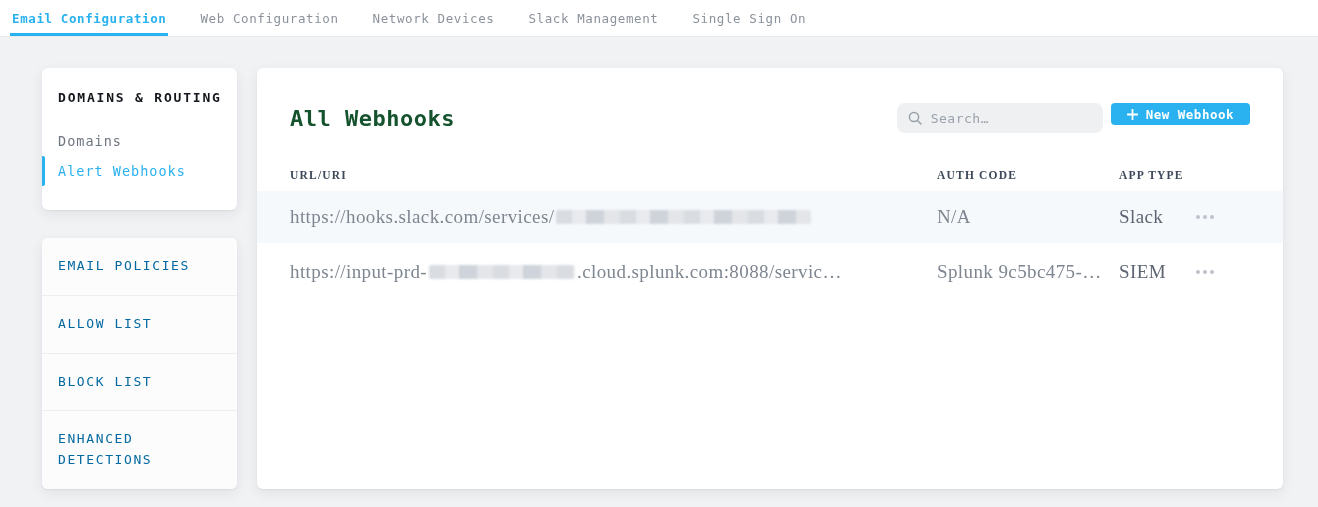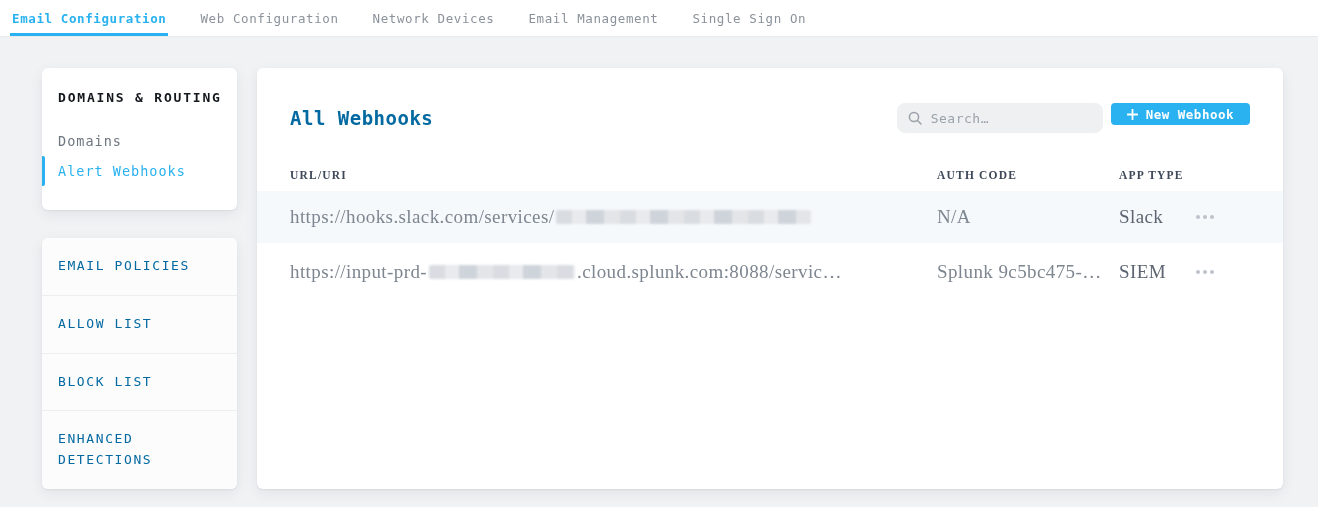--- a/index.html
+++ b/index.html
@@ -47,21 +47,21 @@
   .sections-card { margin-top: 28px; overflow: hidden; }
   .section-item {
     padding: 18px 16px; font-size: 13px; letter-spacing: 1.6px; line-height: 1.6;
     color: #0369a1; background: #fcfcfd; border-bottom: 1px solid #eceef1; cursor: pointer;
   }
   .section-item:last-child { border-bottom: none; }
 
   
   .main-card { flex: 1; min-height: 305px; padding: 0 33px; position: relative; }
   .panel-header { display: flex; align-items: center; margin-top: 35px; height: 30px; }
-  .panel-title { font-size: 19px; font-weight: bold; letter-spacing: 0.5px; color: #0369a1; }
+  .panel-title { font-size: 22px; font-weight: bold; letter-spacing: 0.5px; color: #14532d; }
   .header-actions { margin-left: auto; display: flex; gap: 8px; }
   .search-wrap { position: relative; }
   .search-input {
     width: 206px; height: 30px; background: #eef0f2; border: none; border-radius: 8px;
     padding: 0 10px 0 34px; font-family: inherit; font-size: 13px; color: #4b525b; outline: none;
   }
   .search-input::placeholder { color: #9ba2ab; letter-spacing: 0.5px; }
   .search-icon { position: absolute; left: 10px; top: 7px; width: 16px; height: 16px; }
   .new-btn {
     height: 22px; padding: 0 16px; background: var(--accent); color: #ffffff;
@@ -99,21 +99,21 @@
   .dots { display: flex; gap: 3px; cursor: pointer; width: 22px; align-items: center; }
   .dots i { width: 4px; height: 4px; border-radius: 50%; background: #bdc3cb; }
 </style>
 </head>
 <body>
 
 <div class="topbar">
   <div class="tab active">Email Configuration</div>
   <div class="tab">Web Configuration</div>
   <div class="tab">Network Devices</div>
-  <div class="tab">Email Management</div>
+  <div class="tab">Slack Management</div>
   <div class="tab">Single Sign On</div>
 </div>
 
 <div class="content">
 
   <div class="sidebar">
     <div class="card routing-card">
       <div class="routing-title">DOMAINS &amp; ROUTING</div>
       <div class="nav-item">Domains</div>
       <div class="nav-item active">Alert Webhooks</div>

